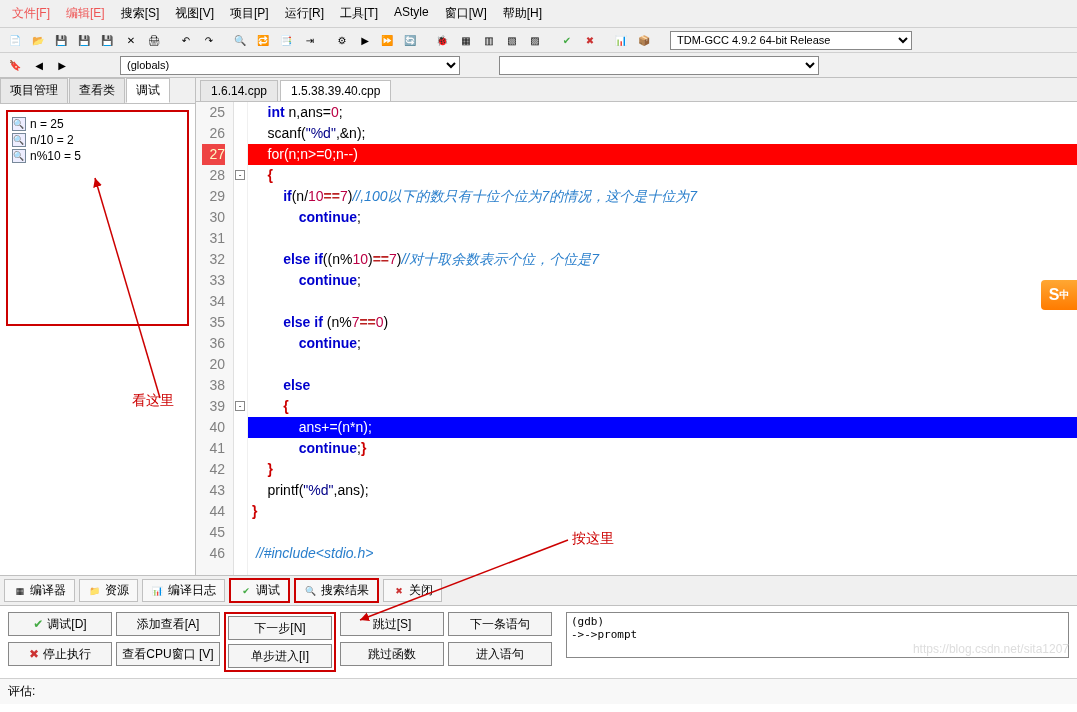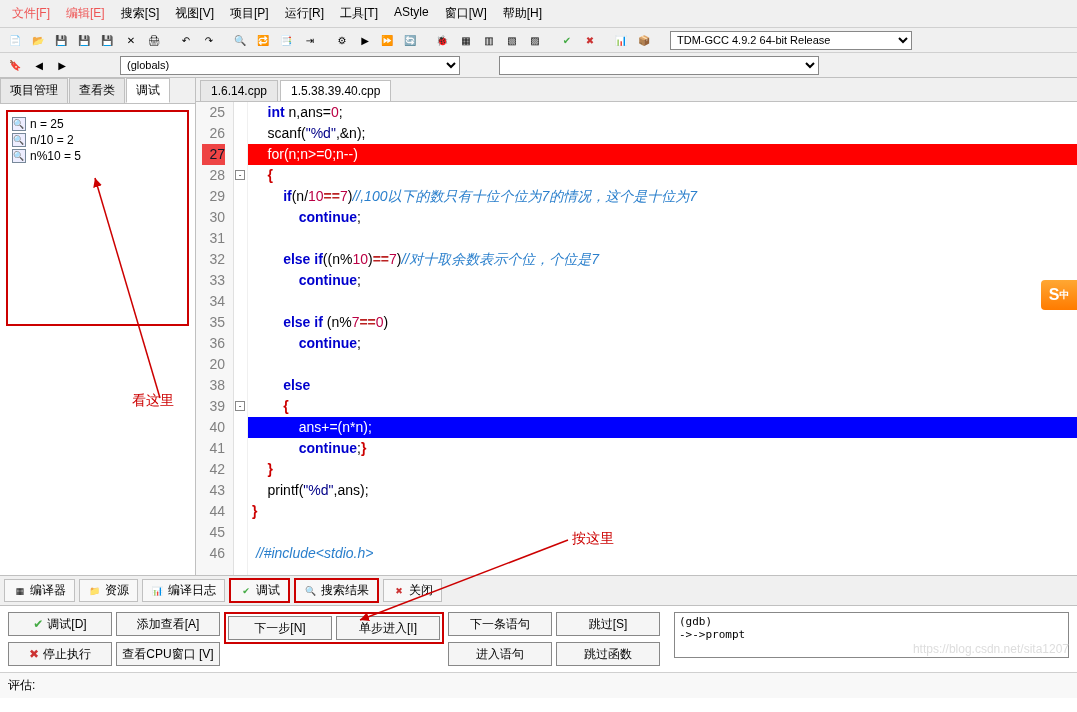--- a/index.html
+++ b/index.html
@@ -35,42 +35,42 @@
 .file-tab { padding: 3px 10px; border: 1px solid #c0c0c0; border-bottom: none; background: #e8e8e8; margin-right: 2px; cursor: pointer; font-size: 12px; }
 .file-tab.active { background: #fff; }
 
 .code-area { flex: 1; display: flex; overflow: auto; font-family: Consolas, "Courier New", monospace; font-size: 14px; position: relative; }
 .gutter { background: #f7f7f7; color: #808080; text-align: right; padding: 0 8px 0 6px; user-select: none; border-right: 1px solid #e0e0e0; width: 38px; }
 .fold-col { width: 14px; background: #fff; border-right: 1px solid #f0f0f0; position: relative; }
 .fold-mark { position: absolute; left: 1px; width: 10px; height: 10px; border: 1px solid #888; font-size: 8px; text-align: center; line-height: 8px; background: #fff;}
 .code-lines { flex: 1; white-space: pre; }
 .code-lines .cl { height: 21px; line-height: 21px; padding-left: 4px; }
 .gutter .gl { height: 21px; line-height: 21px; text-align: right; }
-.gutter .gl.cur { background: #e44; color: #0f172a; }
+.gutter .gl.cur { background: #e44; color: #fef9c3; }
 
 .hl-red { background: #f00; color: #fff; }
 .hl-blue { background: #00f; color: #fff; }
 .kw { color: #0000cd; font-weight: bold; }
 .br { color: #c00; font-weight: bold; }
 .str { color: #008; }
 .op { color: #b22; font-weight: bold; }
 .cmt { color: #2a7fcc; font-style: italic;}
 .cmt2 { color: #2a7fcc; font-style: italic; }
 .num { color: #b04; }
 
 .bottom { border-top: 1px solid #c0c0c0; font-size: 12px; }
 .btabs { display: flex; background: #f0f0f0; border-bottom: 1px solid #c0c0c0; padding: 2px 4px; gap: 4px; align-items: center; }
 .btab { display: flex; align-items: center; gap: 3px; padding: 2px 8px; border: 1px solid #c0c0c0; background: #f8f8f8; cursor: pointer; }
 .btab .ticon { width: 14px; height: 14px; display: inline-flex; align-items: center; justify-content: center; font-size: 9px; }
 .btab.bt-red { border: 2px solid #c00; }
 
 .debug-pane { display: flex; gap: 4px; padding: 6px 8px; align-items: flex-start; }
 .dbg-col { display: flex; flex-direction: column; gap: 6px; }
 .dbg-btn { width: 104px; height: 24px; border: 1px solid #888; background: #f5f5f5; cursor: pointer; display: flex; align-items: center; justify-content: center; gap: 4px; font-size: 12px; }
-.btn-red-frame { border: 2px solid #c00; padding: 2px; display: flex; flex-direction: row; gap: 4px;}
+.btn-red-frame { border: 2px solid #c00; padding: 2px; display: flex; flex-direction: column; gap: 4px;}
 .btn-red-frame .dbg-btn { border: 1px solid #888; }
 .gdb-side { flex: 1; padding-left: 10px; }
 .gdb-row { display: flex; align-items: center; gap: 6px; margin-bottom: 4px; }
 .gdb-row input { width: 420px; height: 20px; border: 1px solid #888; padding: 0 4px; font-size: 12px; }
 .gdb-out { border: 1px solid #888; background: #fff; height: 46px; padding: 2px 4px; font-family: Consolas, monospace; font-size: 11px; white-space: pre; overflow: hidden; }
 
 .evaluate-bar { border-top: 1px solid #d0d0d0; padding: 4px 8px; background: #f8f8f8; display: flex; gap: 6px; align-items: center; font-size: 12px; }
 
 .annot { position: absolute; color: #c00; font-size: 14px; pointer-events: none; font-weight: normal; }
 .watermark { position: absolute; right: 8px; bottom: 56px; color: #ddd; font-size: 12px; }
@@ -250,26 +250,26 @@
     </div>
     <div class="dbg-col">
       <button class="dbg-btn">添加查看[A]</button>
       <button class="dbg-btn">查看CPU窗口 [V]</button>
     </div>
     <div class="btn-red-frame">
       <button class="dbg-btn">下一步[N]</button>
       <button class="dbg-btn">单步进入[I]</button>
     </div>
     <div class="dbg-col">
+      <button class="dbg-btn">跳过[S]</button>
+      <button class="dbg-btn">跳过函数</button>
+    </div>
+    <div class="dbg-col">
       <button class="dbg-btn">下一条语句</button>
       <button class="dbg-btn">进入语句</button>
-    </div>
-    <div class="dbg-col">
-      <button class="dbg-btn">跳过[S]</button>
-      <button class="dbg-btn">跳过函数</button>
     </div>
     <div class="gdb-side">
       <div class="gdb-out">(gdb)
 -&gt;-&gt;prompt</div>
     </div>
   </div>
 
   <div class="evaluate-bar">
     <span>评估:</span>
   </div>

